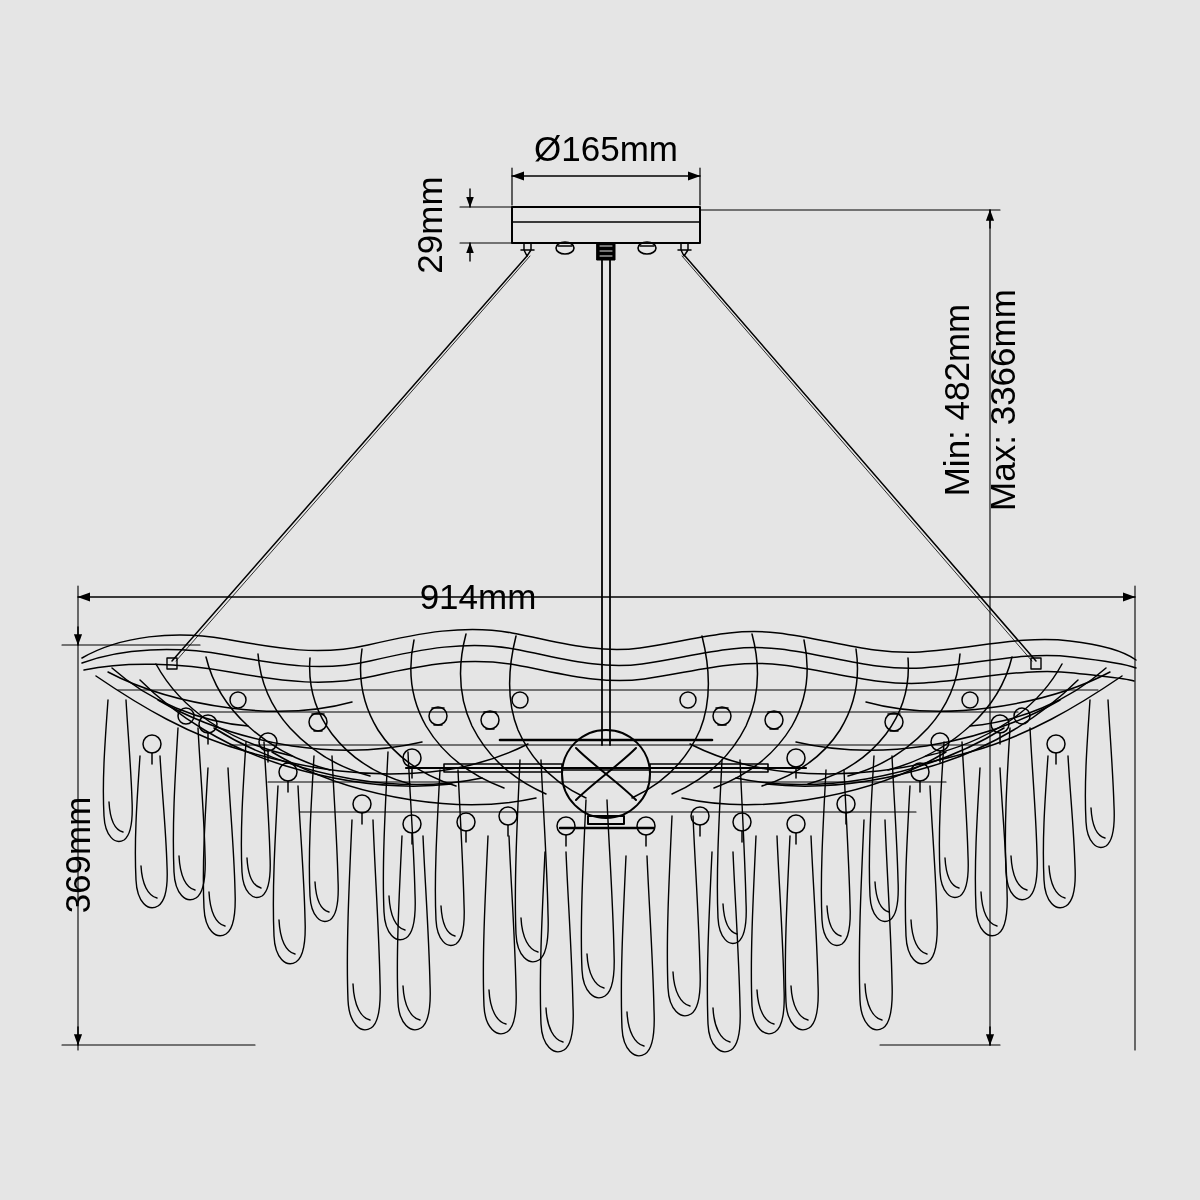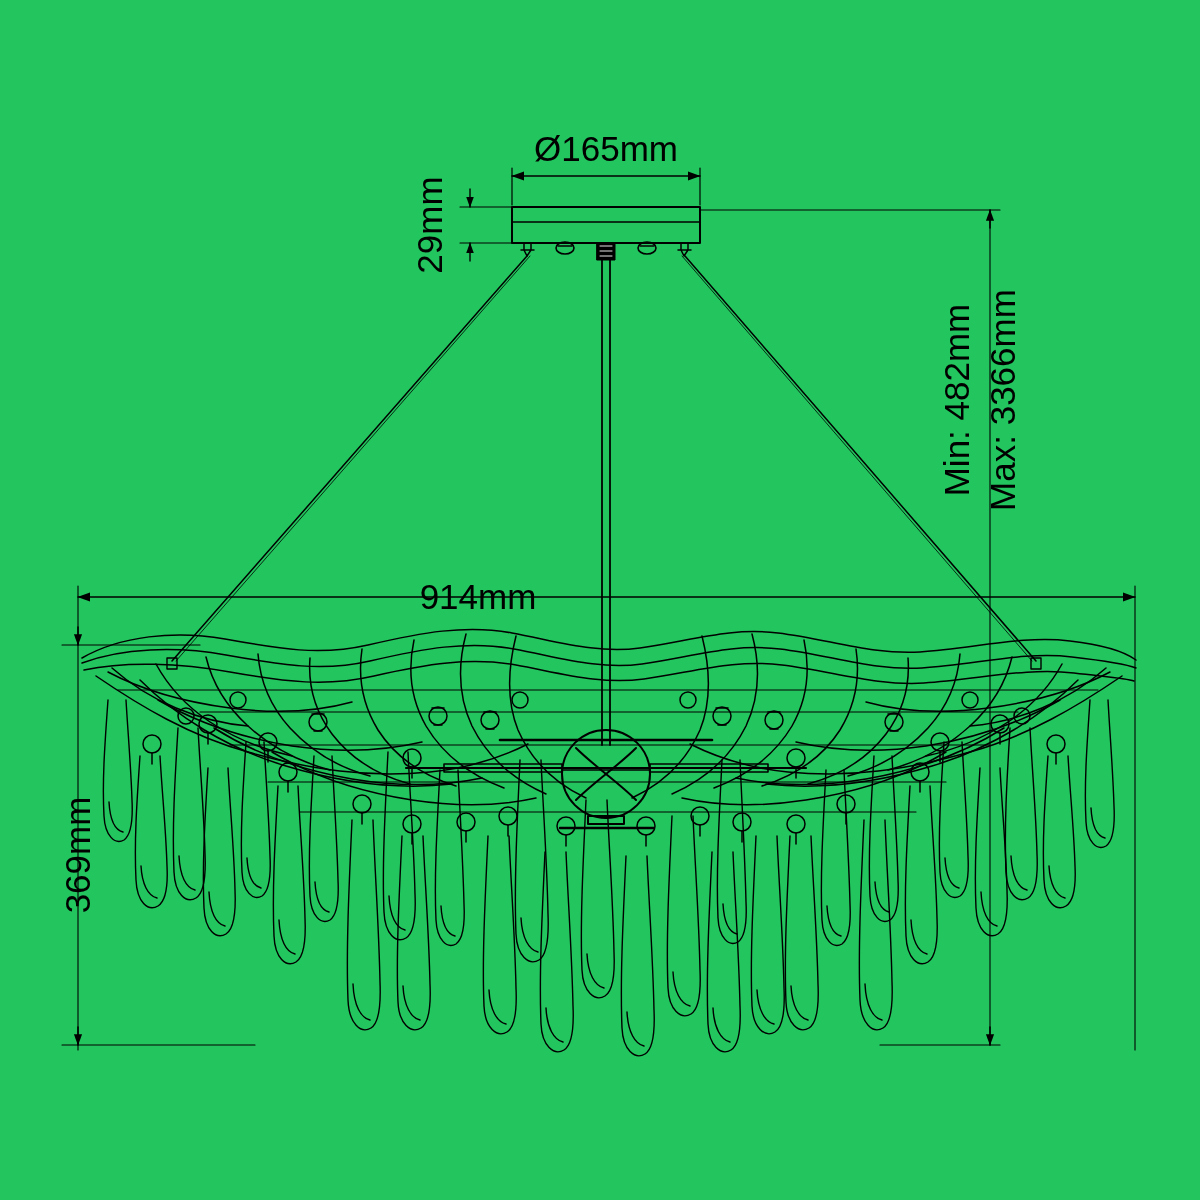--- a/index.html
+++ b/index.html
@@ -8,21 +8,21 @@
     padding: 0;
     background: #ffffff;
   }
   body {
     font-family: "Liberation Sans", sans-serif;
   }
   #sheet {
     position: relative;
     width: 1200px;
     height: 1200px;
-    background: #22c55e;
+    background: #e5e5e5;
     overflow: hidden;
   }
   #sheet svg {
     display: block;
     width: 1200px;
     height: 1200px;
   }
   .dim-text {
     font-family: "Liberation Sans", sans-serif;
     font-size: 35px;

